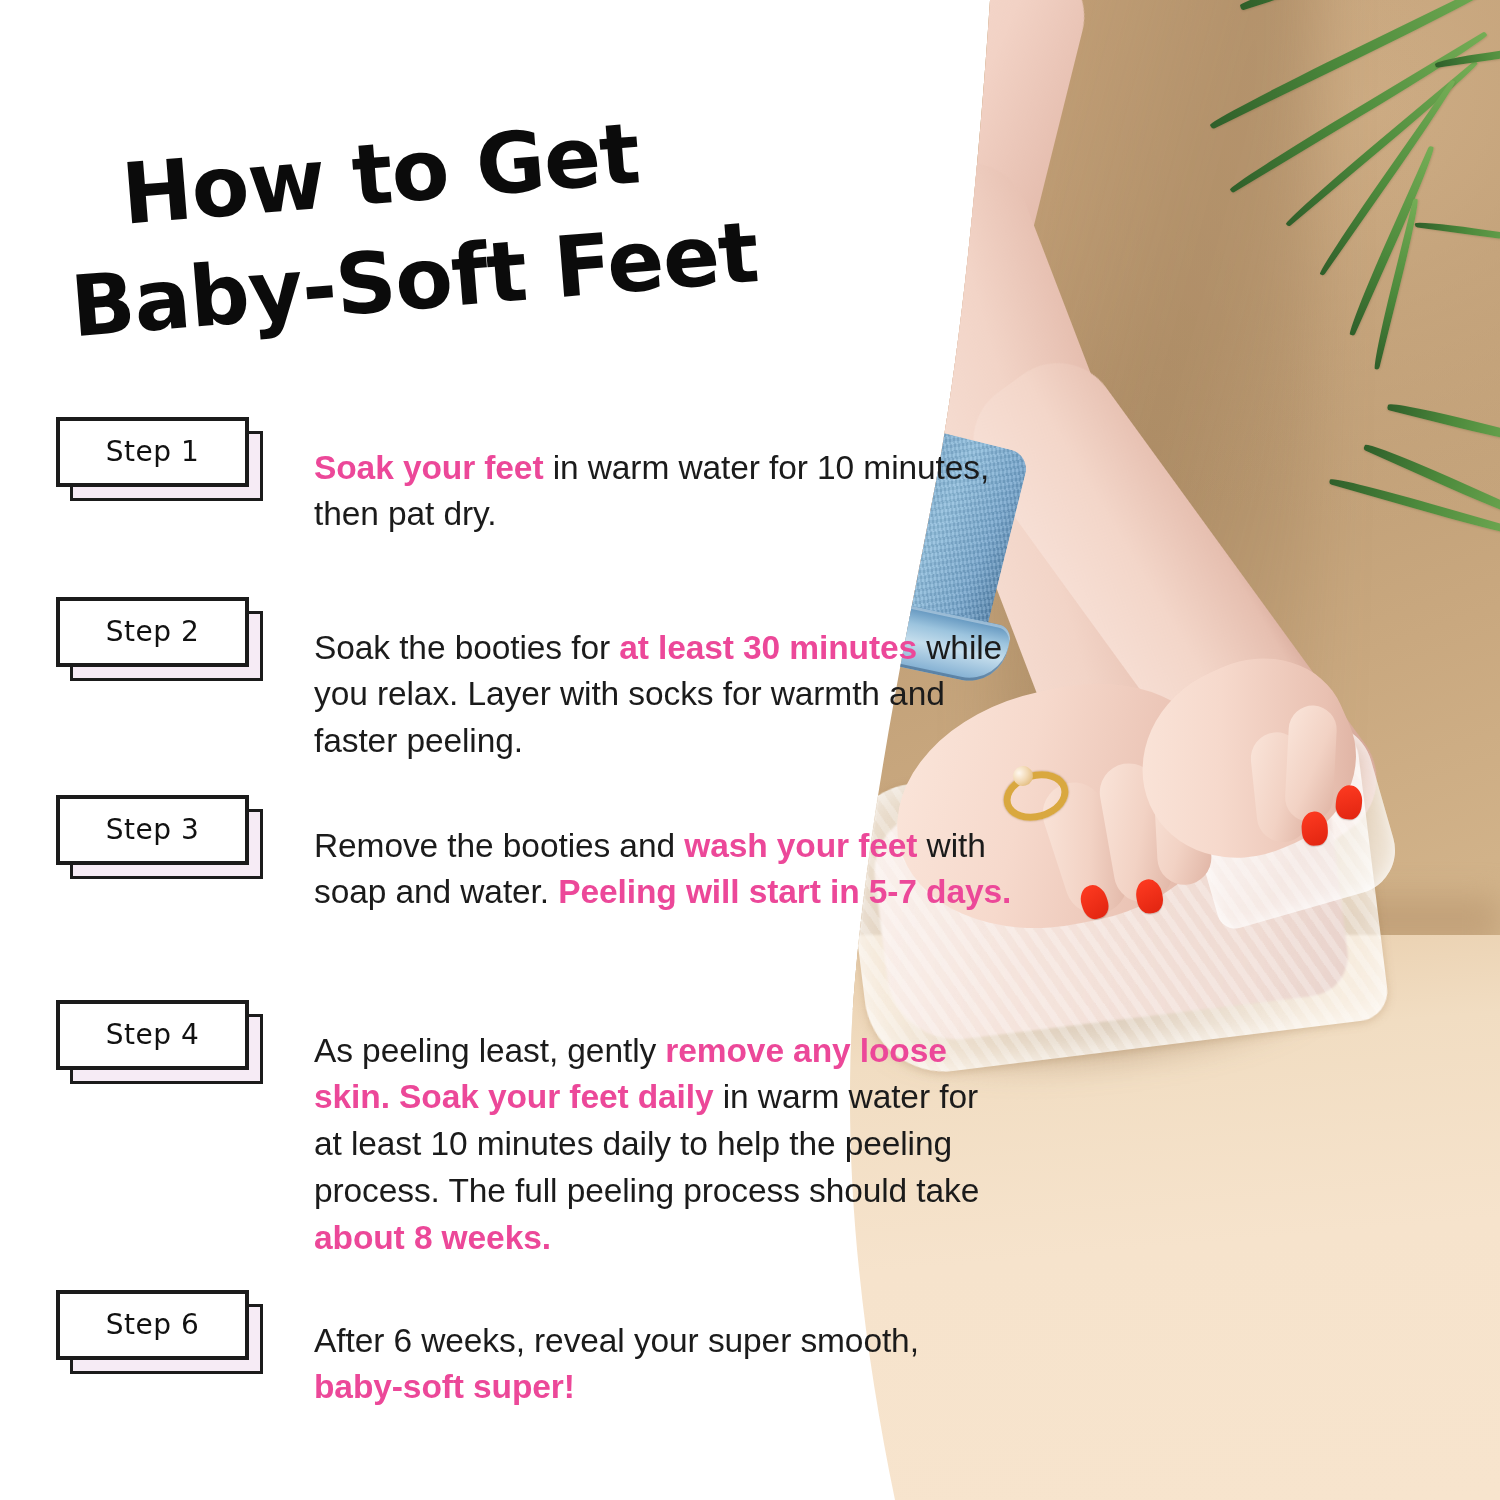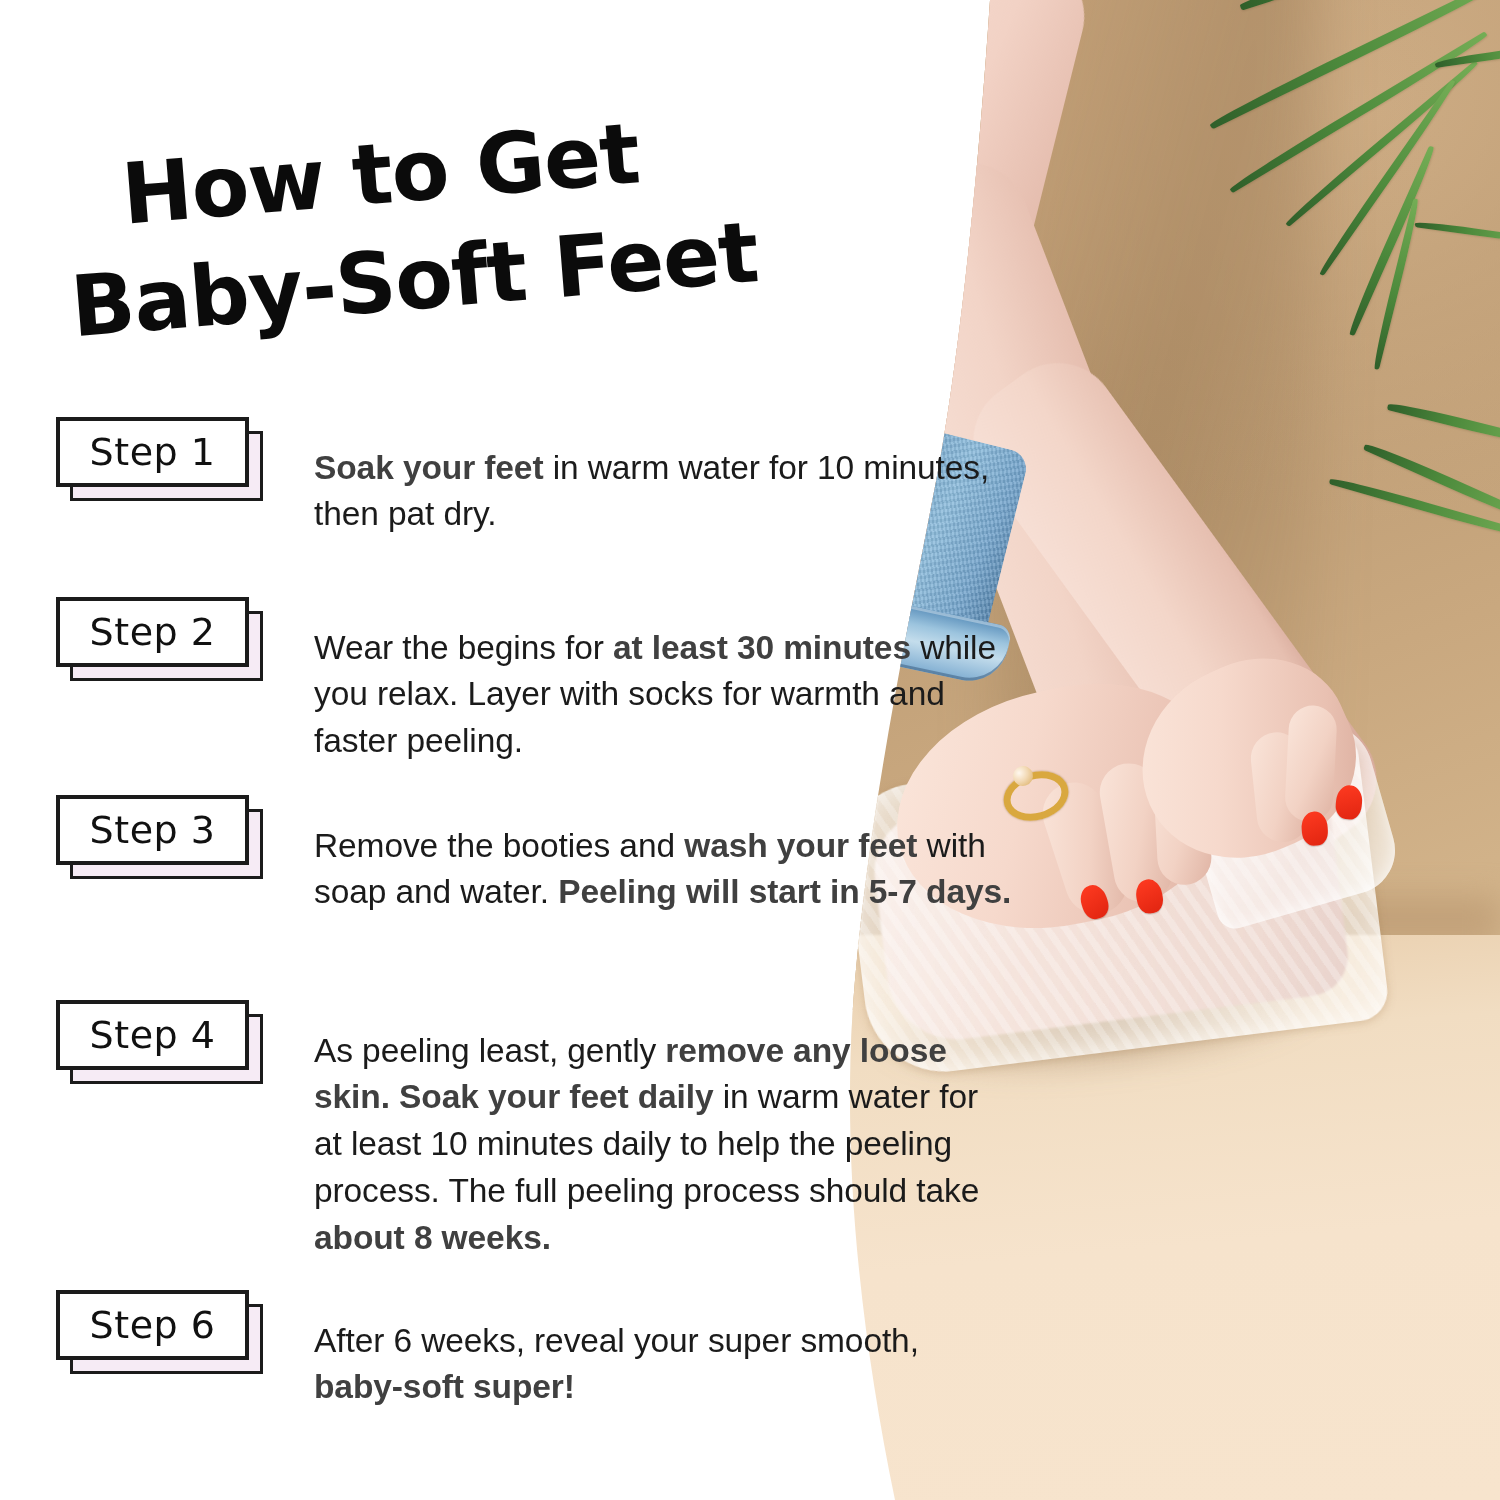--- a/index.html
+++ b/index.html
@@ -191,33 +191,33 @@
   .badge-face{
     position:absolute;left:0;top:0;
     width:193px;height:70px;
     background:#ffffff;
     border:4px solid #1b1b1b;
     box-sizing:border-box;
     display:flex;align-items:center;justify-content:center;
   }
   .badge-label{
     font-family:"DejaVu Sans", sans-serif;
-    font-size:38px;font-weight:400;color:#111111;
+    font-size:28px;font-weight:400;color:#111111;
     letter-spacing:.5px;line-height:1;
   }
 
   .step-text{
     position:absolute;left:258px;top:-6px;width:700px;
     font-family:"Liberation Sans", sans-serif;
     font-size:33.5px;
     line-height:1.40;
     color:#1b1b1b;
     letter-spacing:-0.1px;
   }
-  .step-text b{font-weight:700;color:#404040;}
+  .step-text b{font-weight:700;color:#ec4899;}
 </style>
 </head>
 <body>
 
 <div class="canvas">
 
   <div class="photo-wrap">
     <div class="photo">
 
       <div class="bg-upper"></div>
@@ -302,21 +302,21 @@
         </div>
         <p class="step-text"><b>Soak your feet</b><span> in warm water for 10 minutes, then pat dry.</span></p>
       </div>
       <div class="step-row" style="top: 597px;">
         <div class="badge">
           <div class="badge-shadow"></div>
           <div class="badge-face">
             <span class="badge-label">Step 2</span>
           </div>
         </div>
-        <p class="step-text"><span>Wear the begins for </span><b>at least 30 minutes</b><span> while you relax. Layer with socks for warmth and faster peeling.</span></p>
+        <p class="step-text"><span>Soak the booties for </span><b>at least 30 minutes</b><span> while you relax. Layer with socks for warmth and faster peeling.</span></p>
       </div>
       <div class="step-row" style="top: 795px;">
         <div class="badge">
           <div class="badge-shadow"></div>
           <div class="badge-face">
             <span class="badge-label">Step 3</span>
           </div>
         </div>
         <p class="step-text"><span>Remove the booties and </span><b>wash your feet</b><span> with soap and water. </span><b>Peeling will start in 5-7 days.</b></p>
       </div>

